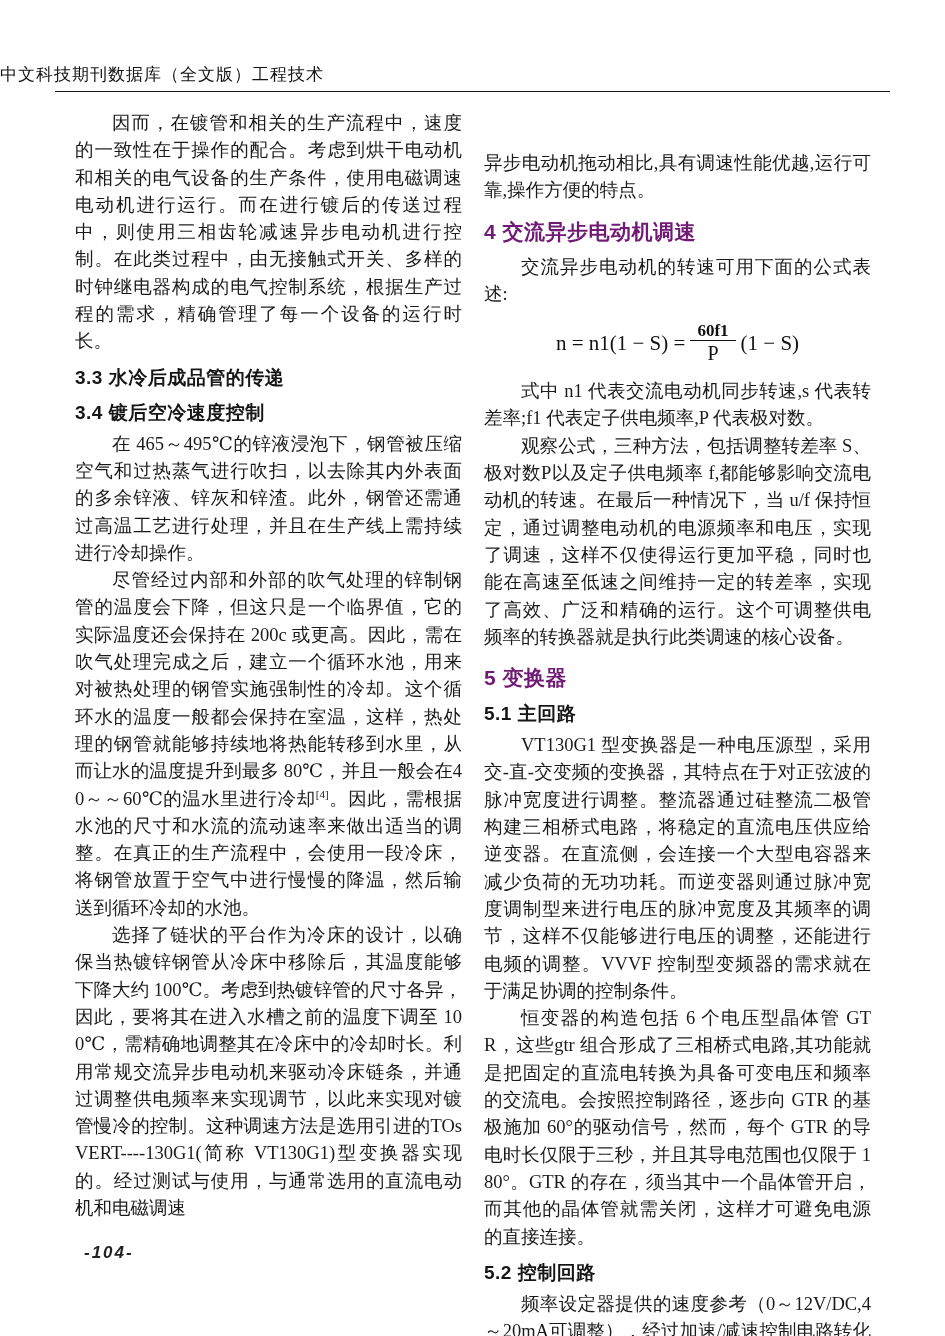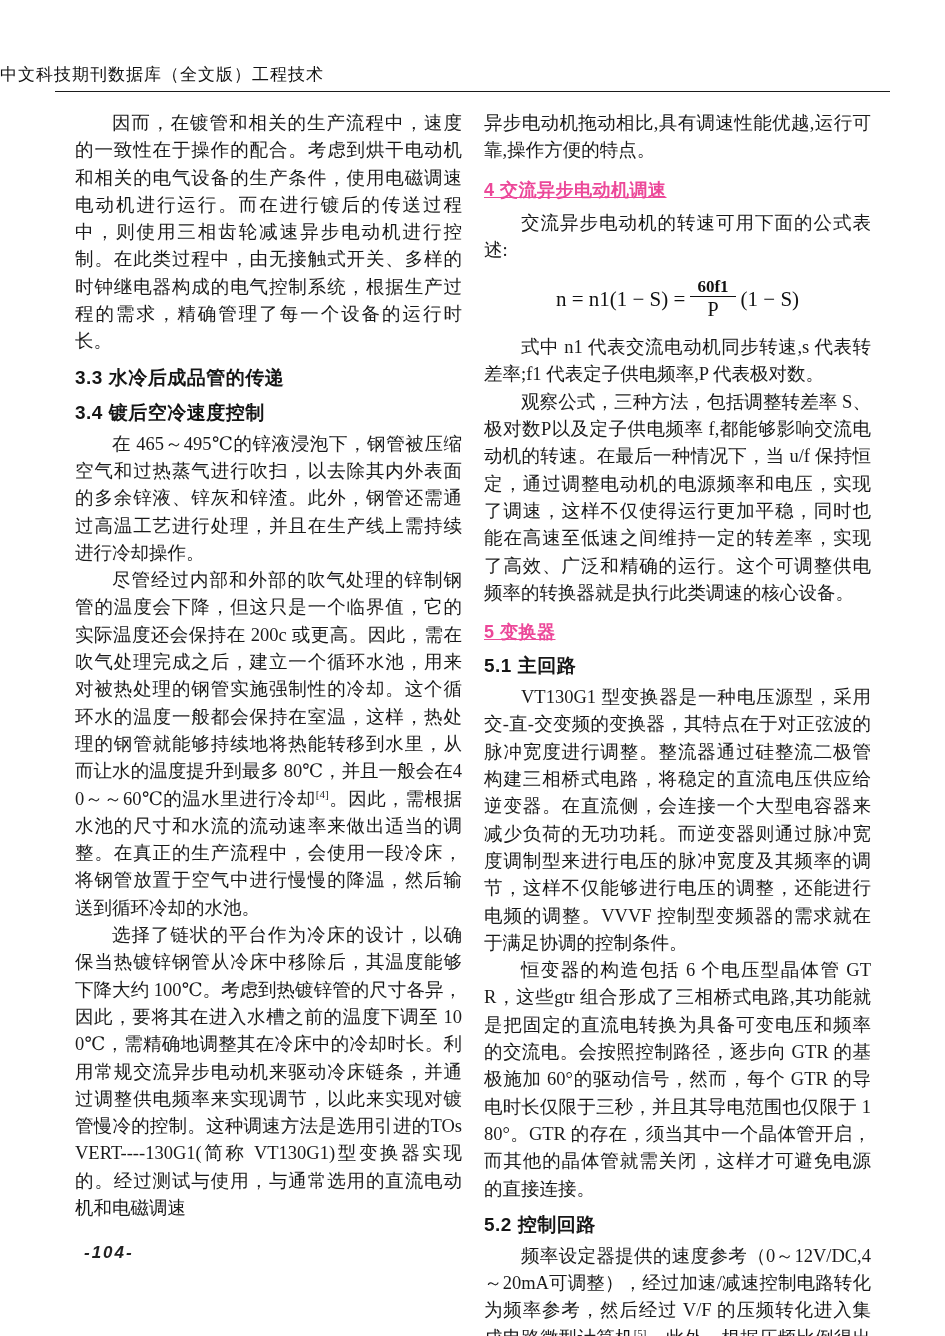--- a/index.html
+++ b/index.html
@@ -25,32 +25,32 @@
     position:absolute; top:110px; left:75px; width:796px;
     display:flex; gap:22px;
   }
   .col { width:387px; }
 
   p.body {
     margin:0; font-size:18.5px; line-height:27.3px;
     text-align:justify; text-indent:2em; color:#1a1a1a;
     word-break:break-all;
   }
-  p.noindent { text-indent:0; }
+  p.noindent { text-indent:0;margin-top:40px; }
   sup.cite { font-size:11px; line-height:0; }
 
   .h-sub {
     margin:9px 0 5px 0;
     font-family:"Liberation Sans","DejaVu Sans",sans-serif;
     font-weight:bold; font-size:19px; color:#161616; letter-spacing:0.5px;
   }
   .h-main {
     margin:13px 0 8px 0;
     font-family:"Liberation Sans","DejaVu Sans",sans-serif;
-    font-weight:bold; font-size:18px; color:#ec4899; letter-spacing:0.5px;text-decoration:underline;
+    font-weight:bold; font-size:21px; color:#701a75; letter-spacing:0.5px;
   }
 
   .formula {
     margin:6px 0 6px 0; height:58px;
     display:flex; align-items:center; justify-content:center;
     font-size:21px; color:#111;
     font-family:"Liberation Serif","DejaVu Serif",serif;
   }
   .formula .side { white-space:nowrap; }
   .frac { display:inline-block; text-align:center; vertical-align:middle; margin:0 5px; }

